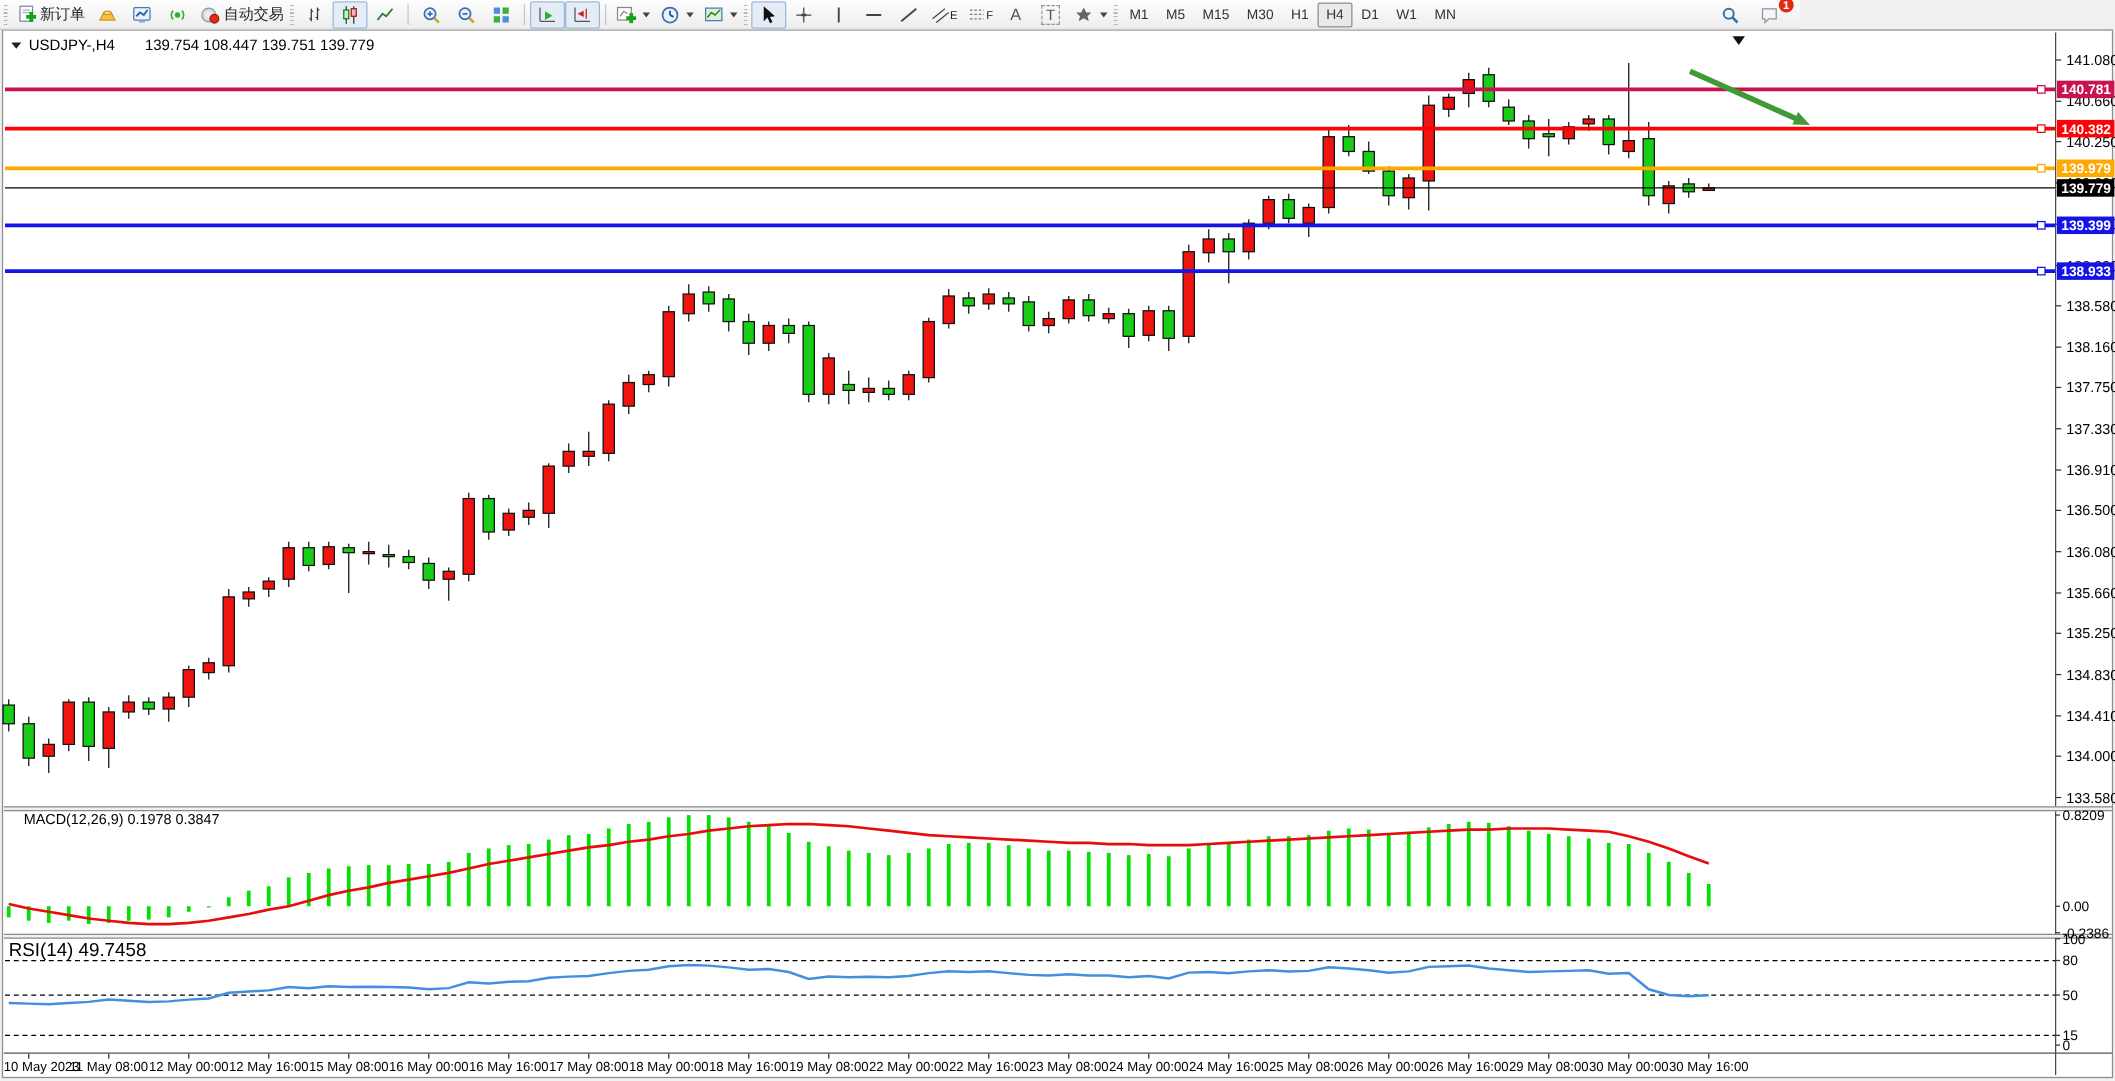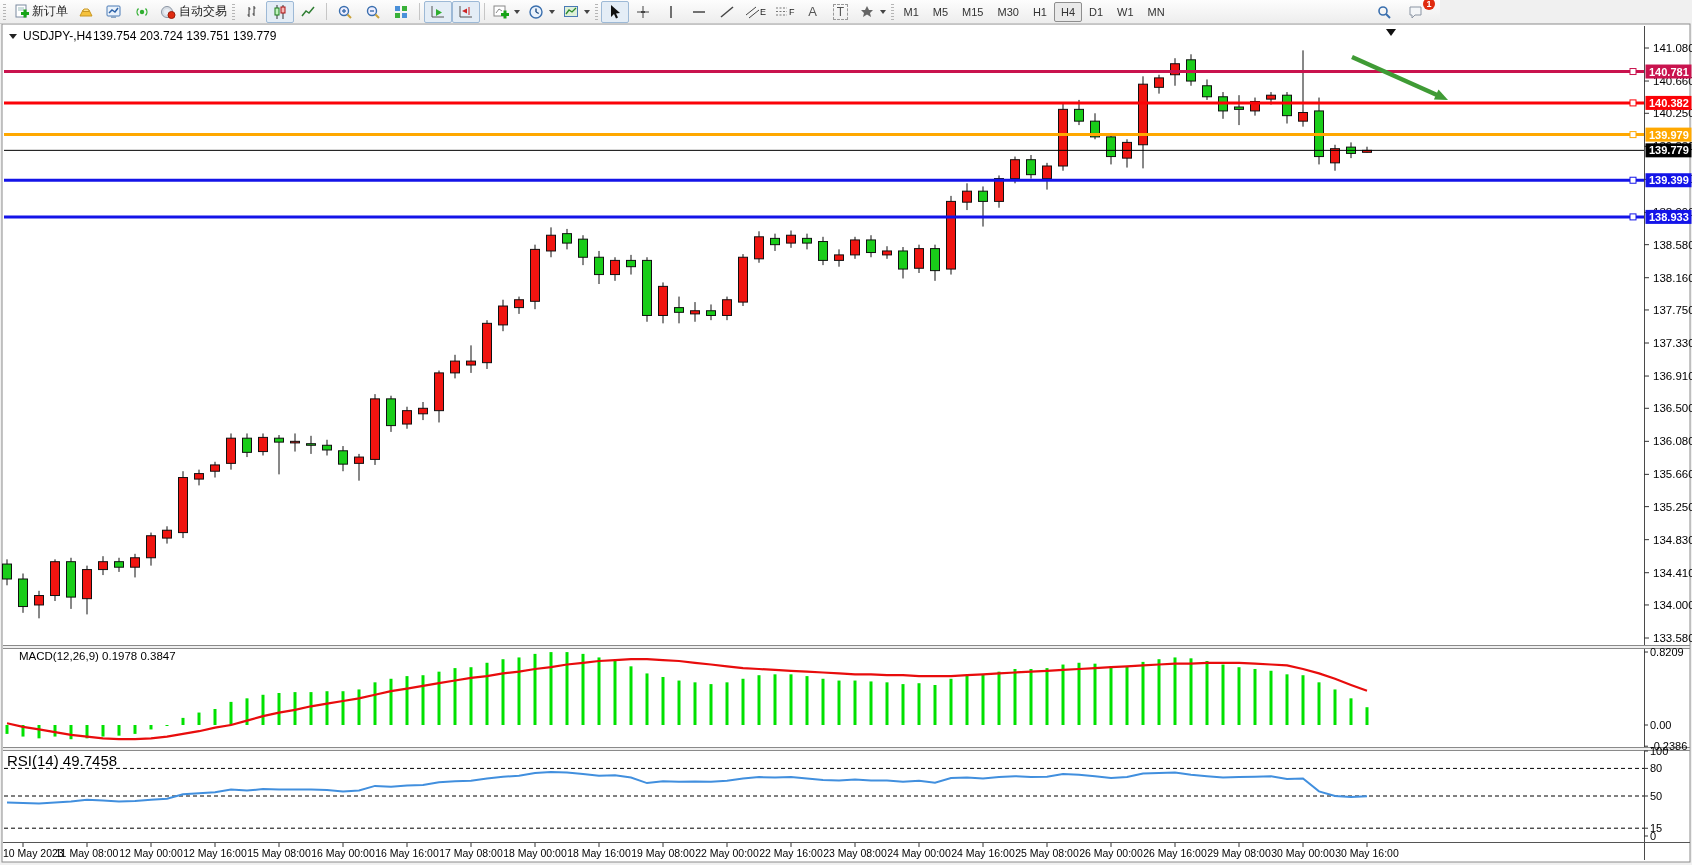--- a/index.html
+++ b/index.html
@@ -22,21 +22,21 @@
   .caret{width:0;height:0;border-left:3px solid transparent;border-right:3px solid transparent;
     border-top:4px solid #444;margin-left:2px;}
   #tb-right{margin-left:auto;display:flex;align-items:center;gap:4px;padding-right:8px;}
   .badge{position:absolute;top:-4px;right:-6px;background:#e02b10;color:#fff;font-size:9px;
     font-weight:bold;border-radius:7px;min-width:12px;height:12px;line-height:12px;text-align:center;}
   
   #chart-title{position:absolute;left:9px;top:29px;z-index:4;display:flex;align-items:center;
     font-size:12px;color:#000;}
   #chart-title .tri{width:0;height:0;border-left:4px solid transparent;border-right:4px solid transparent;
     border-top:5px solid #222;margin-right:6px;}
-  #chart-title .sym{margin-right:1px;}
+  #chart-title .sym{margin-right:24px;}
   #macd-label{position:absolute;left:7px;top:650px;z-index:4;font-size:11.5px;color:#000;padding-left:12px;}
   #rsi-label{position:absolute;left:7px;top:752px;z-index:4;font-size:15px;color:#000;}
   svg text{font-family:"Liberation Sans",sans-serif;}
 </style>
 </head>
 <body>
 
 <div id="app">
 
   <div id="toolbar">
@@ -689,18 +689,18 @@
       <text y="857" font-size="10.5" fill="#000" x="1239" text-anchor="middle">29 May 08:00</text>
       <line x1="1303" y1="843" x2="1303" y2="847" stroke="#333"></line>
       <text y="857" font-size="10.5" fill="#000" x="1303" text-anchor="middle">30 May 00:00</text>
       <line x1="1367" y1="843" x2="1367" y2="847" stroke="#333"></line>
       <text y="857" font-size="10.5" fill="#000" x="1367" text-anchor="middle">30 May 16:00</text>
     </svg>
 
   <div id="chart-title">
     <span class="tri"></span>
     <span class="sym">USDJPY-,H4</span>
-    <span>139.754 203.724 139.751 139.779</span>
+    <span>139.754 108.447 139.751 139.779</span>
   </div>
   <div id="macd-label">MACD(12,26,9) 0.1978 0.3847</div>
   <div id="rsi-label">RSI(14) 49.7458</div>
 
 </div>
 
 </body></html>

